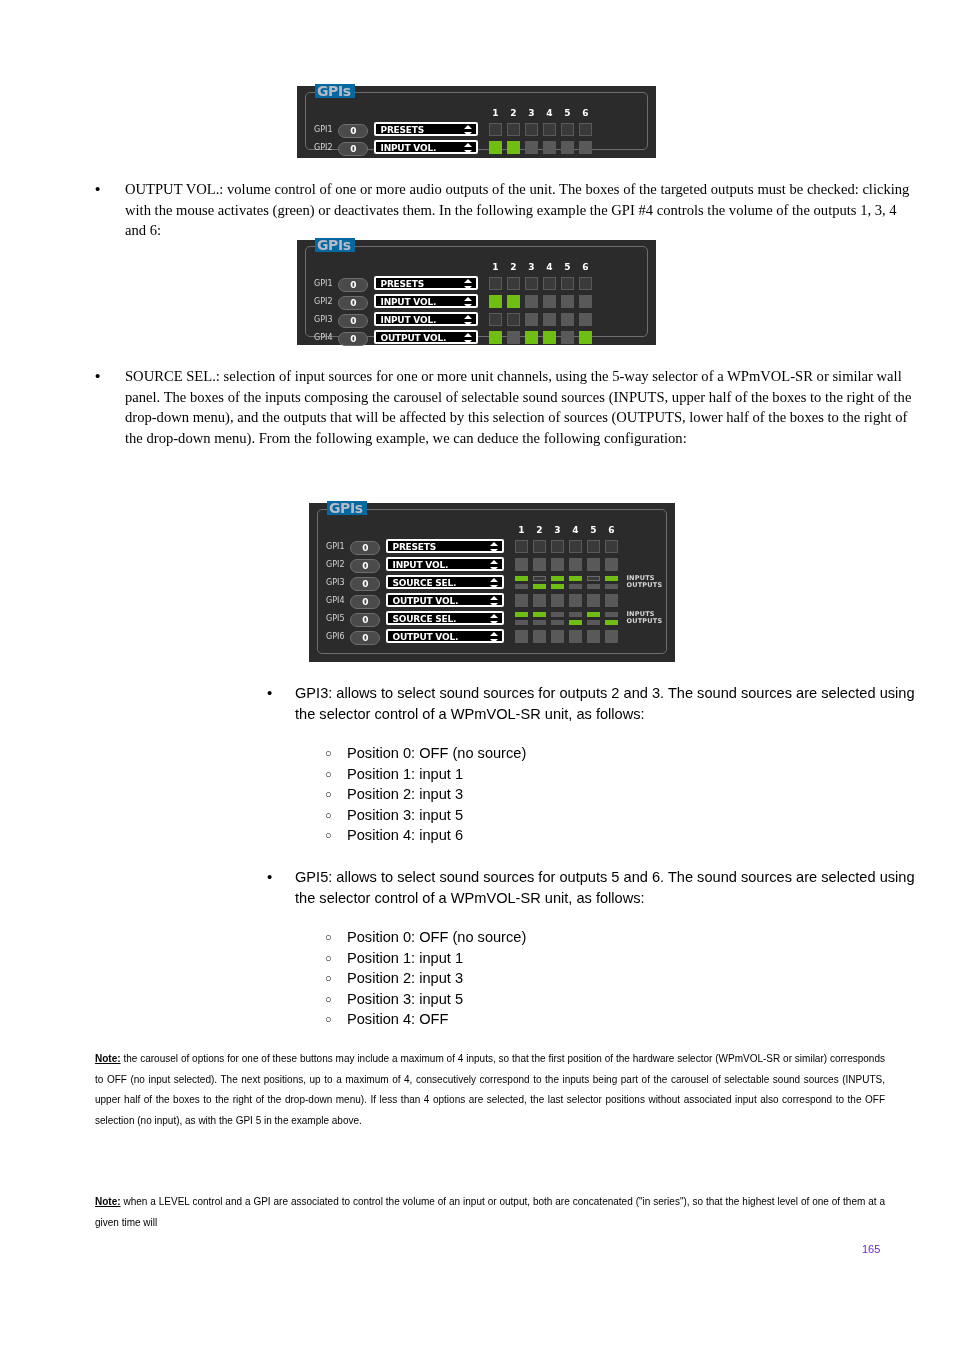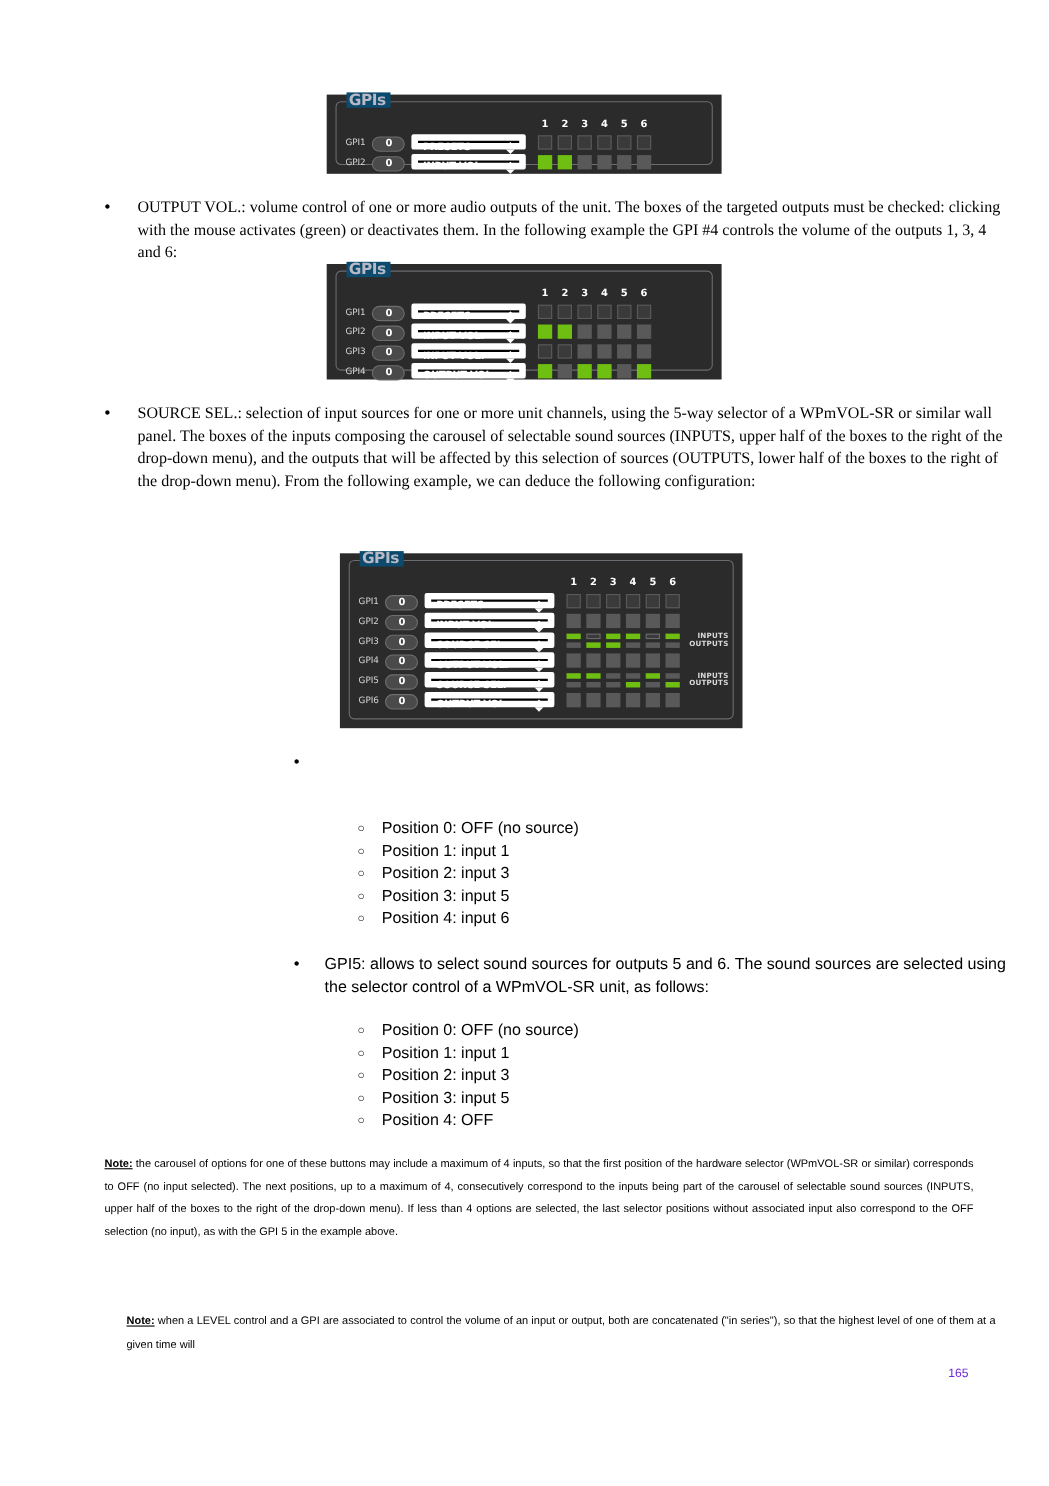--- a/index.html
+++ b/index.html
@@ -34,21 +34,21 @@
     border-radius: 5px;
     position: relative;
     box-sizing: border-box;
     padding: 14px 8px 7px 8px;
     height: 100%;
   }
   .gpi-title {
     position: absolute;
     top: -9px;
     left: 9px;
-    background: #0c4a6e;
+    background: #0369a1;
     color: #b9b9c6;
     font-family: "DejaVu Sans", sans-serif;
     font-weight: bold;
     font-size: 14px;
     letter-spacing: -0.4px;
     padding: 0 4px 0 2px;
     line-height: 14px;
   }
 
   .gpi-table {
@@ -91,21 +91,21 @@
     font-weight: bold;
     font-size: 9px;
     text-align: center;
     line-height: 12px;
     height: 12px;
   }
 
   .combo {
     position: relative;
     background: #000000;
-    border: 6px solid #ffffff;
+    border: 2px solid #ffffff;
     border-radius: 2px;
     height: 14px;
     box-sizing: border-box;
     margin-left: 6px;
   }
   .combo .combo-text {
     color: #ffffff;
     font-family: "DejaVu Sans", sans-serif;
     font-weight: bold;
     font-size: 9px;
@@ -170,21 +170,20 @@
 
   .io-labels {
     padding-left: 6px !important;
     color: #d8d8d8;
     font-family: "DejaVu Sans", sans-serif;
     font-weight: bold;
     font-size: 6.5px;
     line-height: 7px;
     letter-spacing: 0.2px;
     white-space: nowrap;
-    text-align: right;
   }
 
   
   .bullet {
     position: absolute;
     font-size: 14.6px;
     line-height: 20.5px;
     text-align: left;
   }
   .bullet .dot {
@@ -798,20 +797,21 @@
               </td>
               <td class="io-labels"></td>
             </tr>
           </tbody>
       </table>
     </div>
   </div>
 
   <div class="subbullet" style="left:267px; top:683px; width:620px; padding-left:28px;">
     <span class="dot">•</span>
+    <span>GPI3: allows to select sound sources for outputs 2 and 3. The sound sources are selected using the selector control of a WPmVOL-SR unit, as follows:</span>
   </div>
 
   <div class="olist" id="gpi3-positions" style="left:325px; top:743px; width:520px;">
       <div class="oitem"><span class="ocircle">○</span><span>Position 0: OFF (no source)</span></div>
       <div class="oitem"><span class="ocircle">○</span><span>Position 1: input 1</span></div>
       <div class="oitem"><span class="ocircle">○</span><span>Position 2: input 3</span></div>
       <div class="oitem"><span class="ocircle">○</span><span>Position 3: input 5</span></div>
       <div class="oitem"><span class="ocircle">○</span><span>Position 4: input 6</span></div>
     </div>
 
@@ -825,19 +825,19 @@
       <div class="oitem"><span class="ocircle">○</span><span>Position 1: input 1</span></div>
       <div class="oitem"><span class="ocircle">○</span><span>Position 2: input 3</span></div>
       <div class="oitem"><span class="ocircle">○</span><span>Position 3: input 5</span></div>
       <div class="oitem"><span class="ocircle">○</span><span>Position 4: OFF</span></div>
     </div>
 
   <div class="note" style="left:95px; top:1049px; width:790px;">
     <b>Note:</b><span> the carousel of options for one of these buttons may include a maximum of 4 inputs, so that the first position of the hardware selector (WPmVOL-SR or similar) corresponds to OFF (no input selected). The next positions, up to a maximum of 4, consecutively correspond to the inputs being part of the carousel of selectable sound sources (INPUTS, upper half of the boxes to the right of the drop-down menu). If less than 4 options are selected, the last selector positions without associated input also correspond to the OFF selection (no input), as with the GPI 5 in the example above.</span>
   </div>
 
-  <div class="note" style="left:95px; top:1192px; width:790px;margin-left:20px;">
+  <div class="note" style="left:95px; top:1192px; width:790px;">
     <b>Note:</b><span> when a LEVEL control and a GPI are associated to control the volume of an input or output, both are concatenated ("in series"), so that the highest level of one of them at a given time will</span>
   </div>
 
   <div class="pagenum" style="left:862px; top:1243px;">165</div>
 
 </div>
 
 </body></html>

